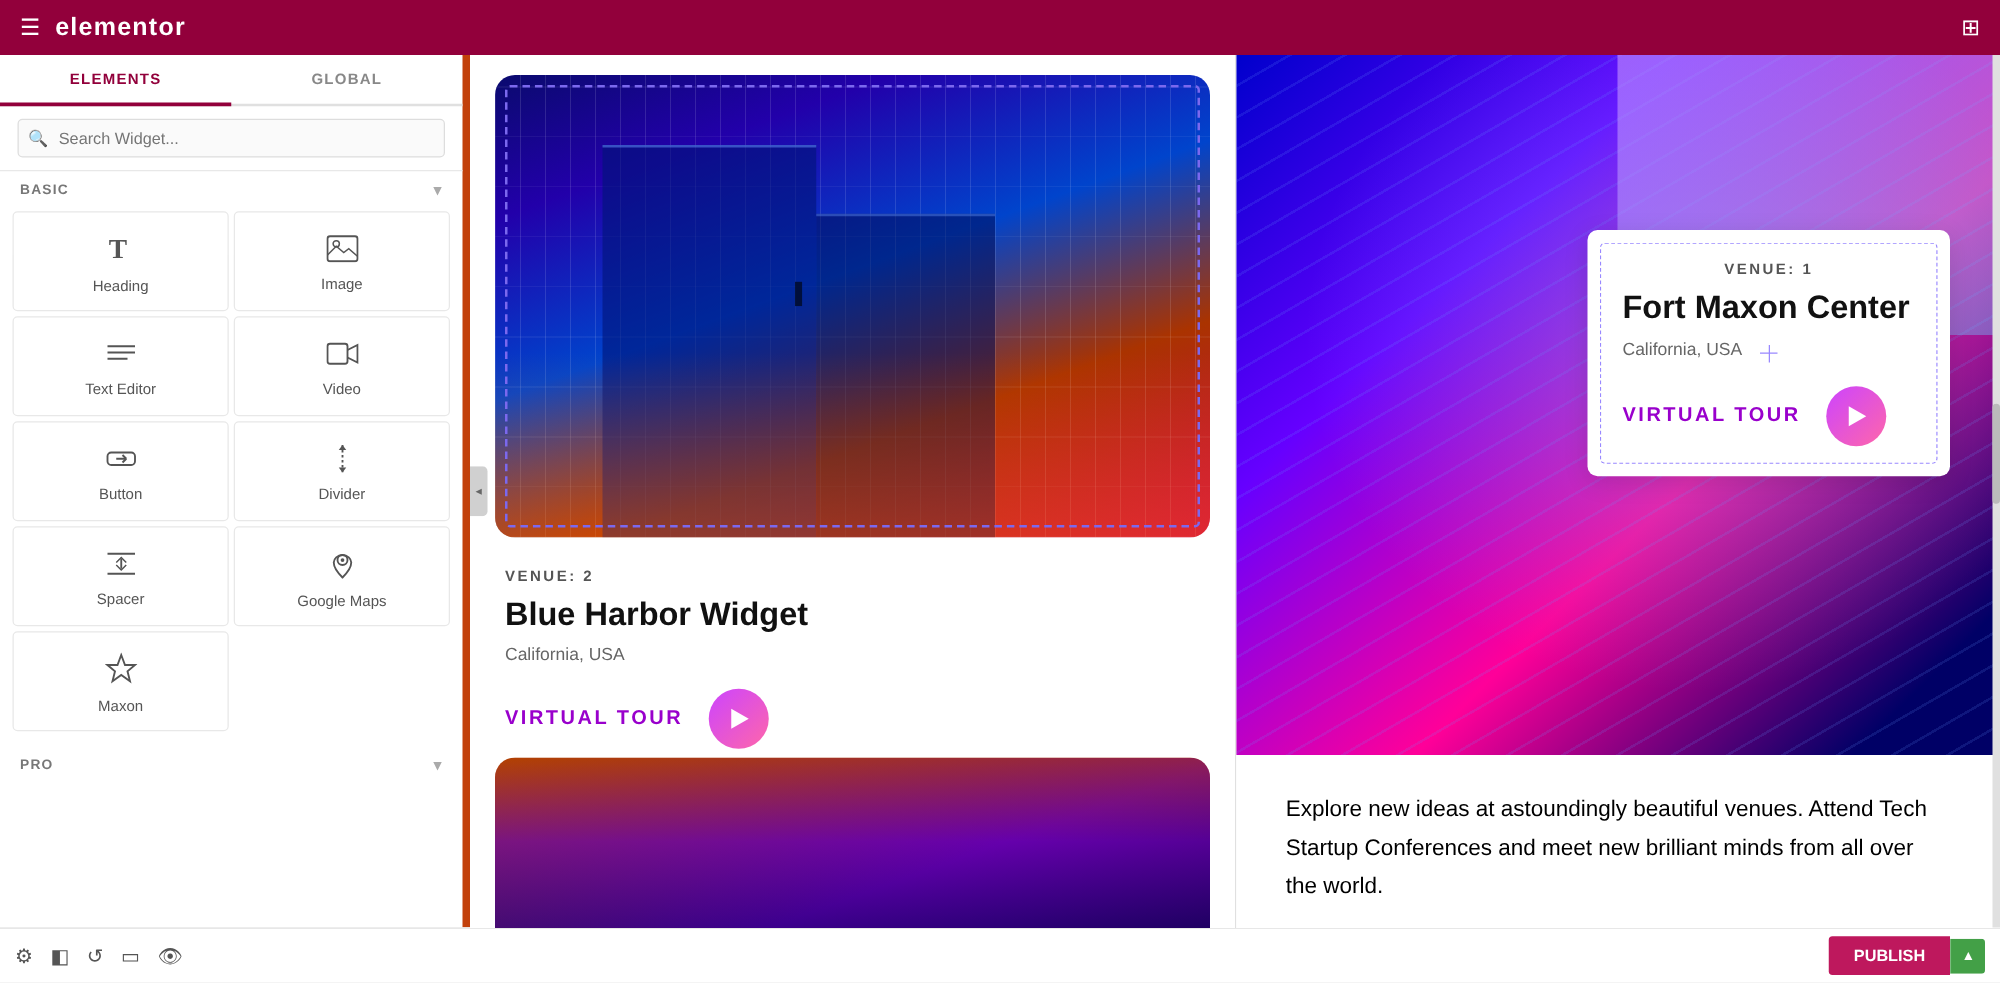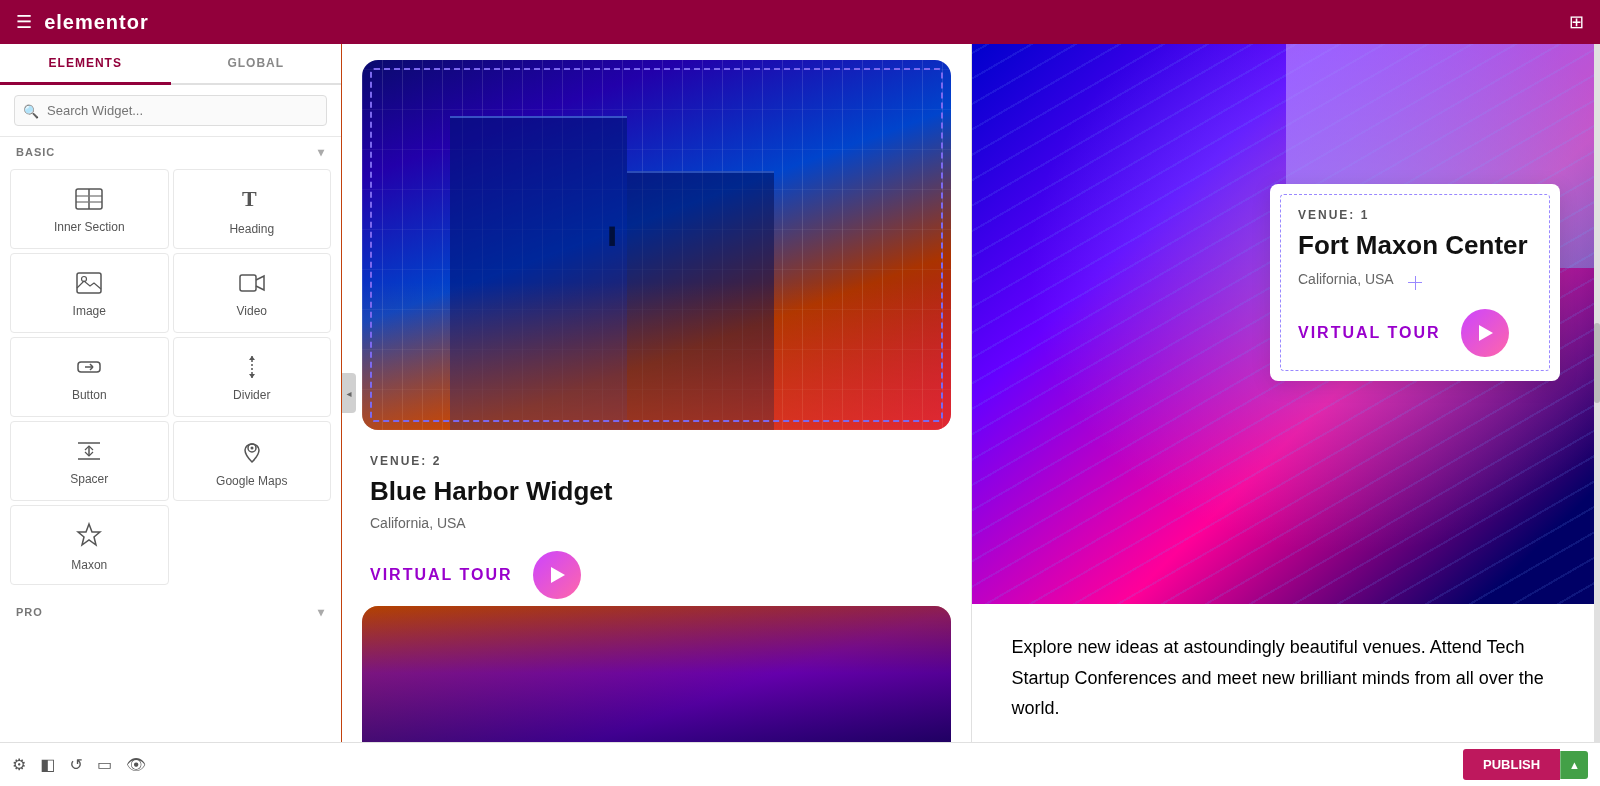--- a/index.html
+++ b/index.html
@@ -22,25 +22,25 @@
 
     
     .main-layout {
       display: flex;
       flex: 1;
       overflow: hidden;
     }
 
     
     .sidebar {
-      width: 342px;
+      width: 376px;
       background: #fff;
       display: flex;
       flex-direction: column;
-      border-right: 1px solid #c2410c;
+      border-right: 6px solid #c2410c;
       flex-shrink: 0;
     }
 
     .sidebar-tabs {
       display: flex;
       border-bottom: 2px solid #e0e0e0;
     }
     .sidebar-tab {
       flex: 1;
       padding: 12px 0;
@@ -273,33 +273,20 @@
       </div>
     </div>
 
     <div class="section-label">
       <span>BASIC</span>
       <span class="chevron">▾</span>
     </div>
 
     <div class="widgets-grid">
 
-      <div class="widget-item">
-        <span class="widget-icon">
-          <svg width="28" height="22" viewBox="0 0 28 22" fill="none">
-            <rect x="1" y="1" width="26" height="20" rx="2" stroke="#555" stroke-width="1.5" fill="none"></rect>
-            <line x1="14" y1="1" x2="14" y2="21" stroke="#555" stroke-width="1.5"></line>
-            <line x1="1" y1="8" x2="13" y2="8" stroke="#555" stroke-width="1"></line>
-            <line x1="1" y1="14" x2="13" y2="14" stroke="#555" stroke-width="1"></line>
-            <line x1="15" y1="8" x2="27" y2="8" stroke="#555" stroke-width="1"></line>
-            <line x1="15" y1="14" x2="27" y2="14" stroke="#555" stroke-width="1"></line>
-          </svg>
-        </span>
-        <span class="widget-label">Inner Section</span>
-      </div>
 
       <div class="widget-item">
         <span class="widget-icon">
           <svg width="26" height="26" viewBox="0 0 26 26" fill="none">
             <text x="3" y="20" font-size="22" font-weight="bold" fill="#555" font-family="serif">T</text>
           </svg>
         </span>
         <span class="widget-label">Heading</span>
       </div>
 
@@ -307,20 +294,30 @@
         <span class="widget-icon">
           <svg width="26" height="22" viewBox="0 0 26 22" fill="none">
             <rect x="1" y="1" width="24" height="20" rx="2" stroke="#555" stroke-width="1.5" fill="none"></rect>
             <circle cx="8" cy="7" r="2.5" stroke="#555" stroke-width="1.2" fill="none"></circle>
             <polyline points="1,16 8,9 14,14 18,11 25,17" stroke="#555" stroke-width="1.2" fill="none"></polyline>
           </svg>
         </span>
         <span class="widget-label">Image</span>
       </div>
 
+      <div class="widget-item">
+        <span class="widget-icon">
+          <svg width="26" height="22" viewBox="0 0 26 22" fill="none">
+            <line x1="2" y1="5" x2="24" y2="5" stroke="#555" stroke-width="1.5"></line>
+            <line x1="2" y1="10" x2="24" y2="10" stroke="#555" stroke-width="1.5"></line>
+            <line x1="2" y1="15" x2="18" y2="15" stroke="#555" stroke-width="1.5"></line>
+          </svg>
+        </span>
+        <span class="widget-label">Text Editor</span>
+      </div>
 
       <div class="widget-item">
         <span class="widget-icon">
           <svg width="26" height="22" viewBox="0 0 26 22" fill="none">
             <rect x="1" y="3" width="16" height="16" rx="2" stroke="#555" stroke-width="1.5" fill="none"></rect>
             <polyline points="17,8 25,4 25,18 17,14" stroke="#555" stroke-width="1.5" fill="none"></polyline>
           </svg>
         </span>
         <span class="widget-label">Video</span>
       </div>
@@ -449,21 +446,21 @@
             </div>
 
             <div style="position:absolute; top:140px; right:40px; width:290px; background:#fff; border-radius:8px; padding:24px 28px; box-shadow:0 4px 20px rgba(0,0,0,0.12); z-index:5;">
 
               <div style="position:absolute; inset:10px; border:1px dashed #9988ff; border-radius:4px; pointer-events:none;"></div>
 
               <div style="position:absolute; left:50%; top:50%; transform:translate(-50%,-50%); width:20px; height:20px; display:flex; align-items:center; justify-content:center;">
                 <div style="position:absolute; width:14px; height:1px; background:#9988ff;"></div>
                 <div style="position:absolute; width:1px; height:14px; background:#9988ff;"></div>
               </div>
-              <div style="font-size:12px; font-weight:700; letter-spacing:2px; color:#555; margin-bottom:8px;">VENUE: 1</div>
+              <div style="font-size:12px; font-weight:700; letter-spacing:2px; color:#555; margin-bottom:8px;text-align:center;">VENUE: 1</div>
               <div style="font-size:26px; font-weight:800; color:#111; margin-bottom:10px; line-height:1.2;">Fort Maxon Center</div>
               <div style="font-size:14px; color:#666; margin-bottom:22px;">California, USA</div>
               <div class="virtual-tour-row">
                 <span class="virtual-tour-link">VIRTUAL TouR</span>
                 <div class="play-btn">
                   <div class="play-triangle"></div>
                 </div>
               </div>
             </div>
 

